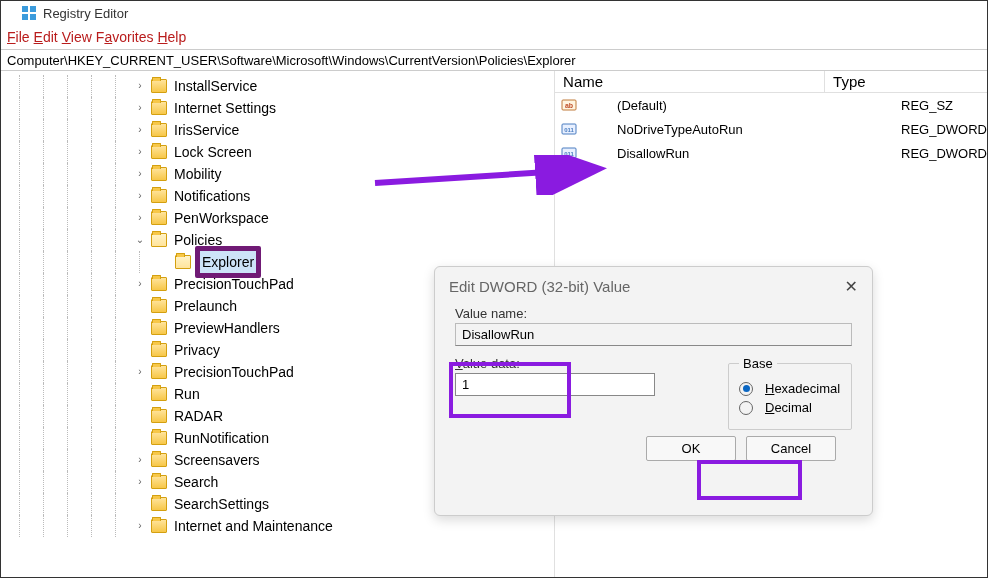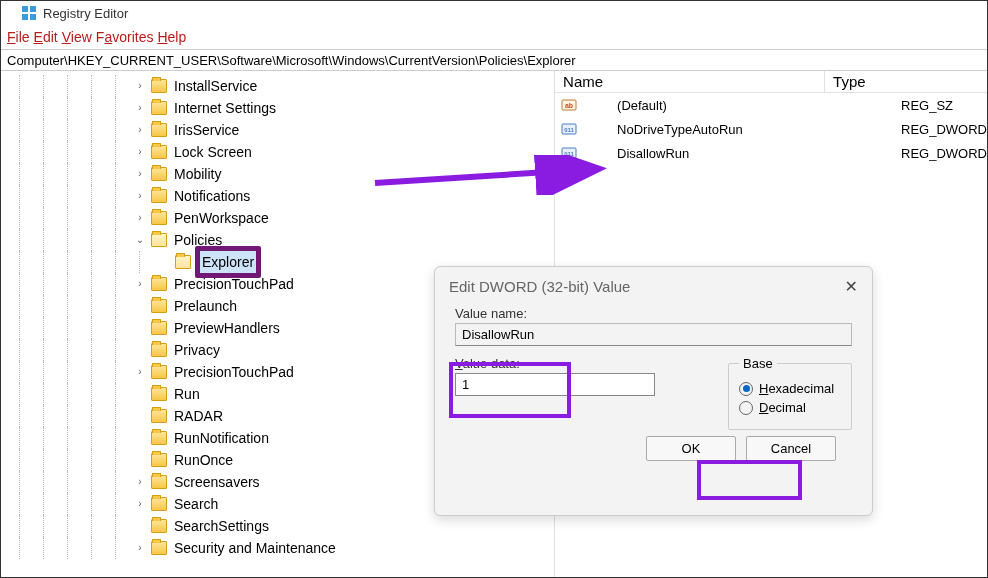--- a/index.html
+++ b/index.html
@@ -39,21 +39,21 @@
 .dlg-close { color:#444; font-size:16px; cursor:default; font-family:Arial; }
 .dlg-body { padding: 6px 20px; }
 .dlg-label { font-size: 13px; color:#333; margin-bottom:2px; }
 .dlg-input-ro { border:1px solid #bbb; border-bottom:1px solid #888; background:#f3f3f3; padding:3px 6px; font-size:13px; margin-bottom:10px; }
 .dlg-row { display:flex; gap:30px; }
 .dlg-col1 { width: 200px; }
 .dlg-col2 { flex:1; }
 .dlg-input { border:1px solid #888; background:#fff; padding:3px 6px; font-size:13px; width: 200px; }
 fieldset { border:1px solid #ccc; border-radius:2px; padding: 6px 10px 10px; margin-left: 43px; }
 fieldset legend { font-size:13px; padding:0 4px; }
-.radio-row { display:flex; align-items:center; gap:6px; margin:4px 0; font-size:13px; }
+.radio-row { display:flex; align-items:center; gap:12px; margin:4px 0; font-size:13px; }
 .radio { width:14px; height:14px; border:1px solid #666; border-radius:50%; display:inline-flex; align-items:center; justify-content:center; }
 .radio.checked::after { content:""; width:7px; height:7px; border-radius:50%; background:#0a66c2; }
 .dlg-buttons { display:flex; justify-content:flex-end; gap:10px; padding: 6px 16px 0; }
 .btn { border:1px solid #aaa; background:#f8f8f8; padding:4px 0; width:90px; text-align:center; font-size:13px; cursor:default; border-radius:2px; }
 .hl-purple { border:4px solid #8a1be0; position:absolute; pointer-events:none; }
 .hl1 { left: 449px; top: 362px; width: 122px; height: 56px; }
 .hl2 { left: 697px; top: 460px; width: 105px; height: 40px; }
 .arrow { position:absolute; left:370px; top:155px; width:240px; height:40px; pointer-events:none; }
 </style>
 </head>
@@ -327,34 +327,20 @@
         </li>
         <li>
           <div class="row">
             <span class="gutter">
               <span class="indent"></span>
               <span class="indent"></span>
               <span class="indent"></span>
               <span class="indent"></span>
               <span class="indent"></span>
             </span>
-            <span class="chevron blank">›</span>
-            <span class="folder"></span>
-            <span class="node-label">RunOnce</span>
-          </div>
-        </li>
-        <li>
-          <div class="row">
-            <span class="gutter">
-              <span class="indent"></span>
-              <span class="indent"></span>
-              <span class="indent"></span>
-              <span class="indent"></span>
-              <span class="indent"></span>
-            </span>
             <span class="chevron">›</span>
             <span class="folder"></span>
             <span class="node-label">Screensavers</span>
           </div>
         </li>
         <li>
           <div class="row">
             <span class="gutter">
               <span class="indent"></span>
               <span class="indent"></span>
@@ -385,21 +371,21 @@
           <div class="row">
             <span class="gutter">
               <span class="indent"></span>
               <span class="indent"></span>
               <span class="indent"></span>
               <span class="indent"></span>
               <span class="indent"></span>
             </span>
             <span class="chevron">›</span>
             <span class="folder"></span>
-            <span class="node-label">Security and Maintenance</span>
+            <span class="node-label">Internet and Maintenance</span>
           </div>
         </li>
       </ul>
   </div>
   <div class="list-panel">
     <div class="list-header">
       <div class="col-name">Name</div>
       <div class="col-type">Type</div>
     </div>
     <div class="list-rows" id="list-rows">

